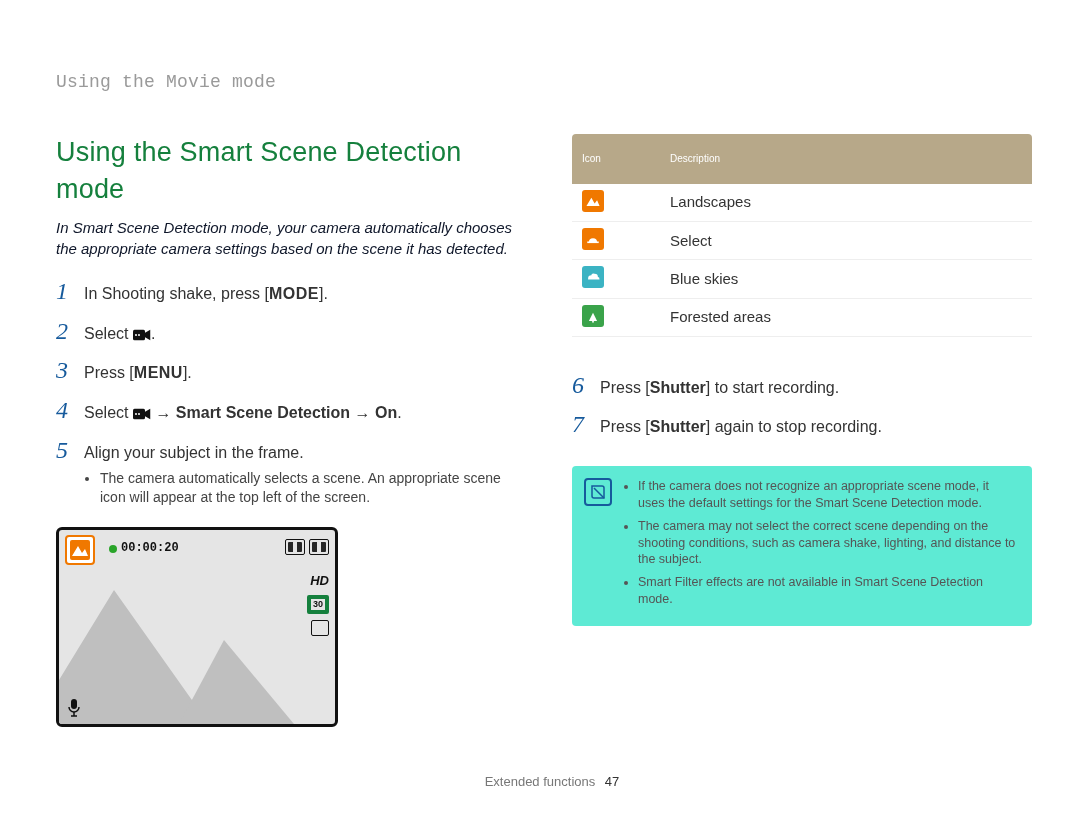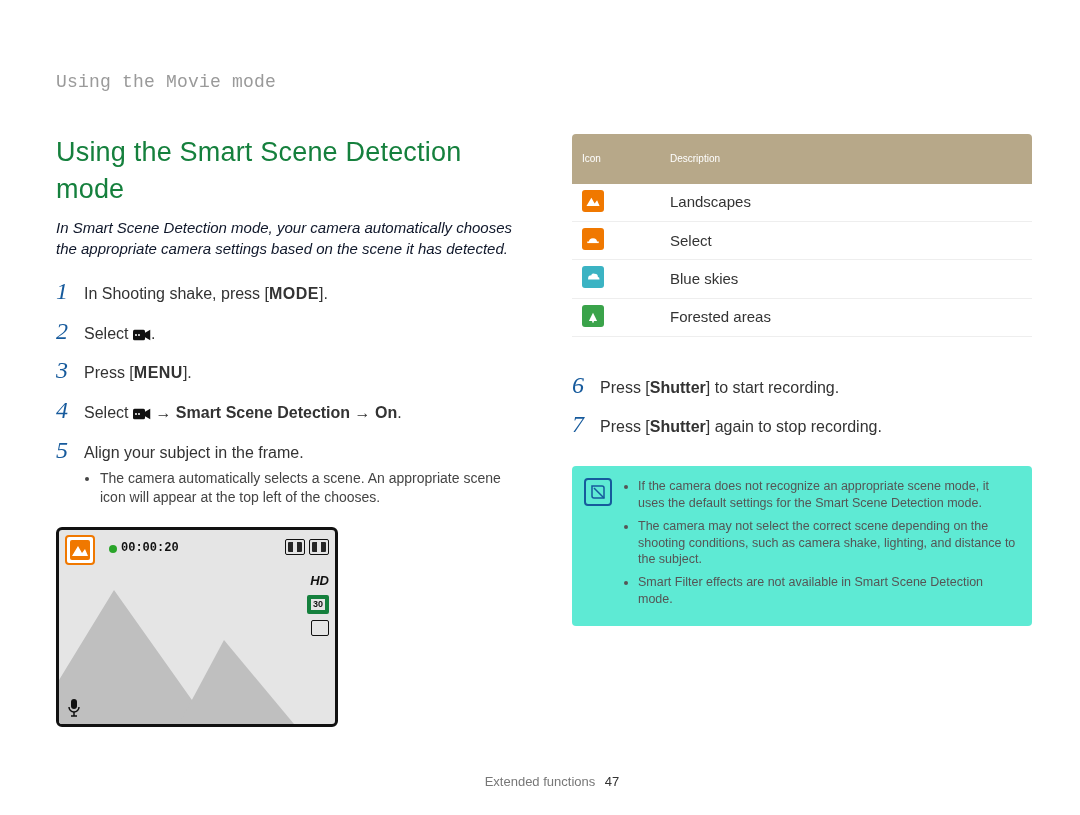--- a/index.html
+++ b/index.html
@@ -321,21 +321,21 @@
               <circle cx="8" cy="8" r="1.3" fill="#fff"></circle>
             </svg>
             <span> → </span><span class="bold">Smart Scene Detection</span><span> → </span><span class="bold">On</span><span>.</span>
           </span>
         </li>
         <li>
           <span class="step-num">5</span>
           <span class="step-body">
             <span>Align your subject in the frame.</span>
             <ul class="sub-bullets">
-              <li>The camera automatically selects a scene. An appropriate scene icon will appear at the top left of the chooses.</li>
+              <li>The camera automatically selects a scene. An appropriate scene icon will appear at the top left of the screen.</li>
             </ul>
           </span>
         </li>
       </ol>
 
       <div class="lcd">
         <svg class="scene-overlay" viewBox="0 0 276 194" preserveAspectRatio="none">
           <path d="M0 194 L0 150 L55 60 L140 180 L160 140 L210 194 Z" fill="#bfbfbf"></path>
           <path d="M120 194 L165 110 L235 194 Z" fill="#bfbfbf"></path>
         </svg>

